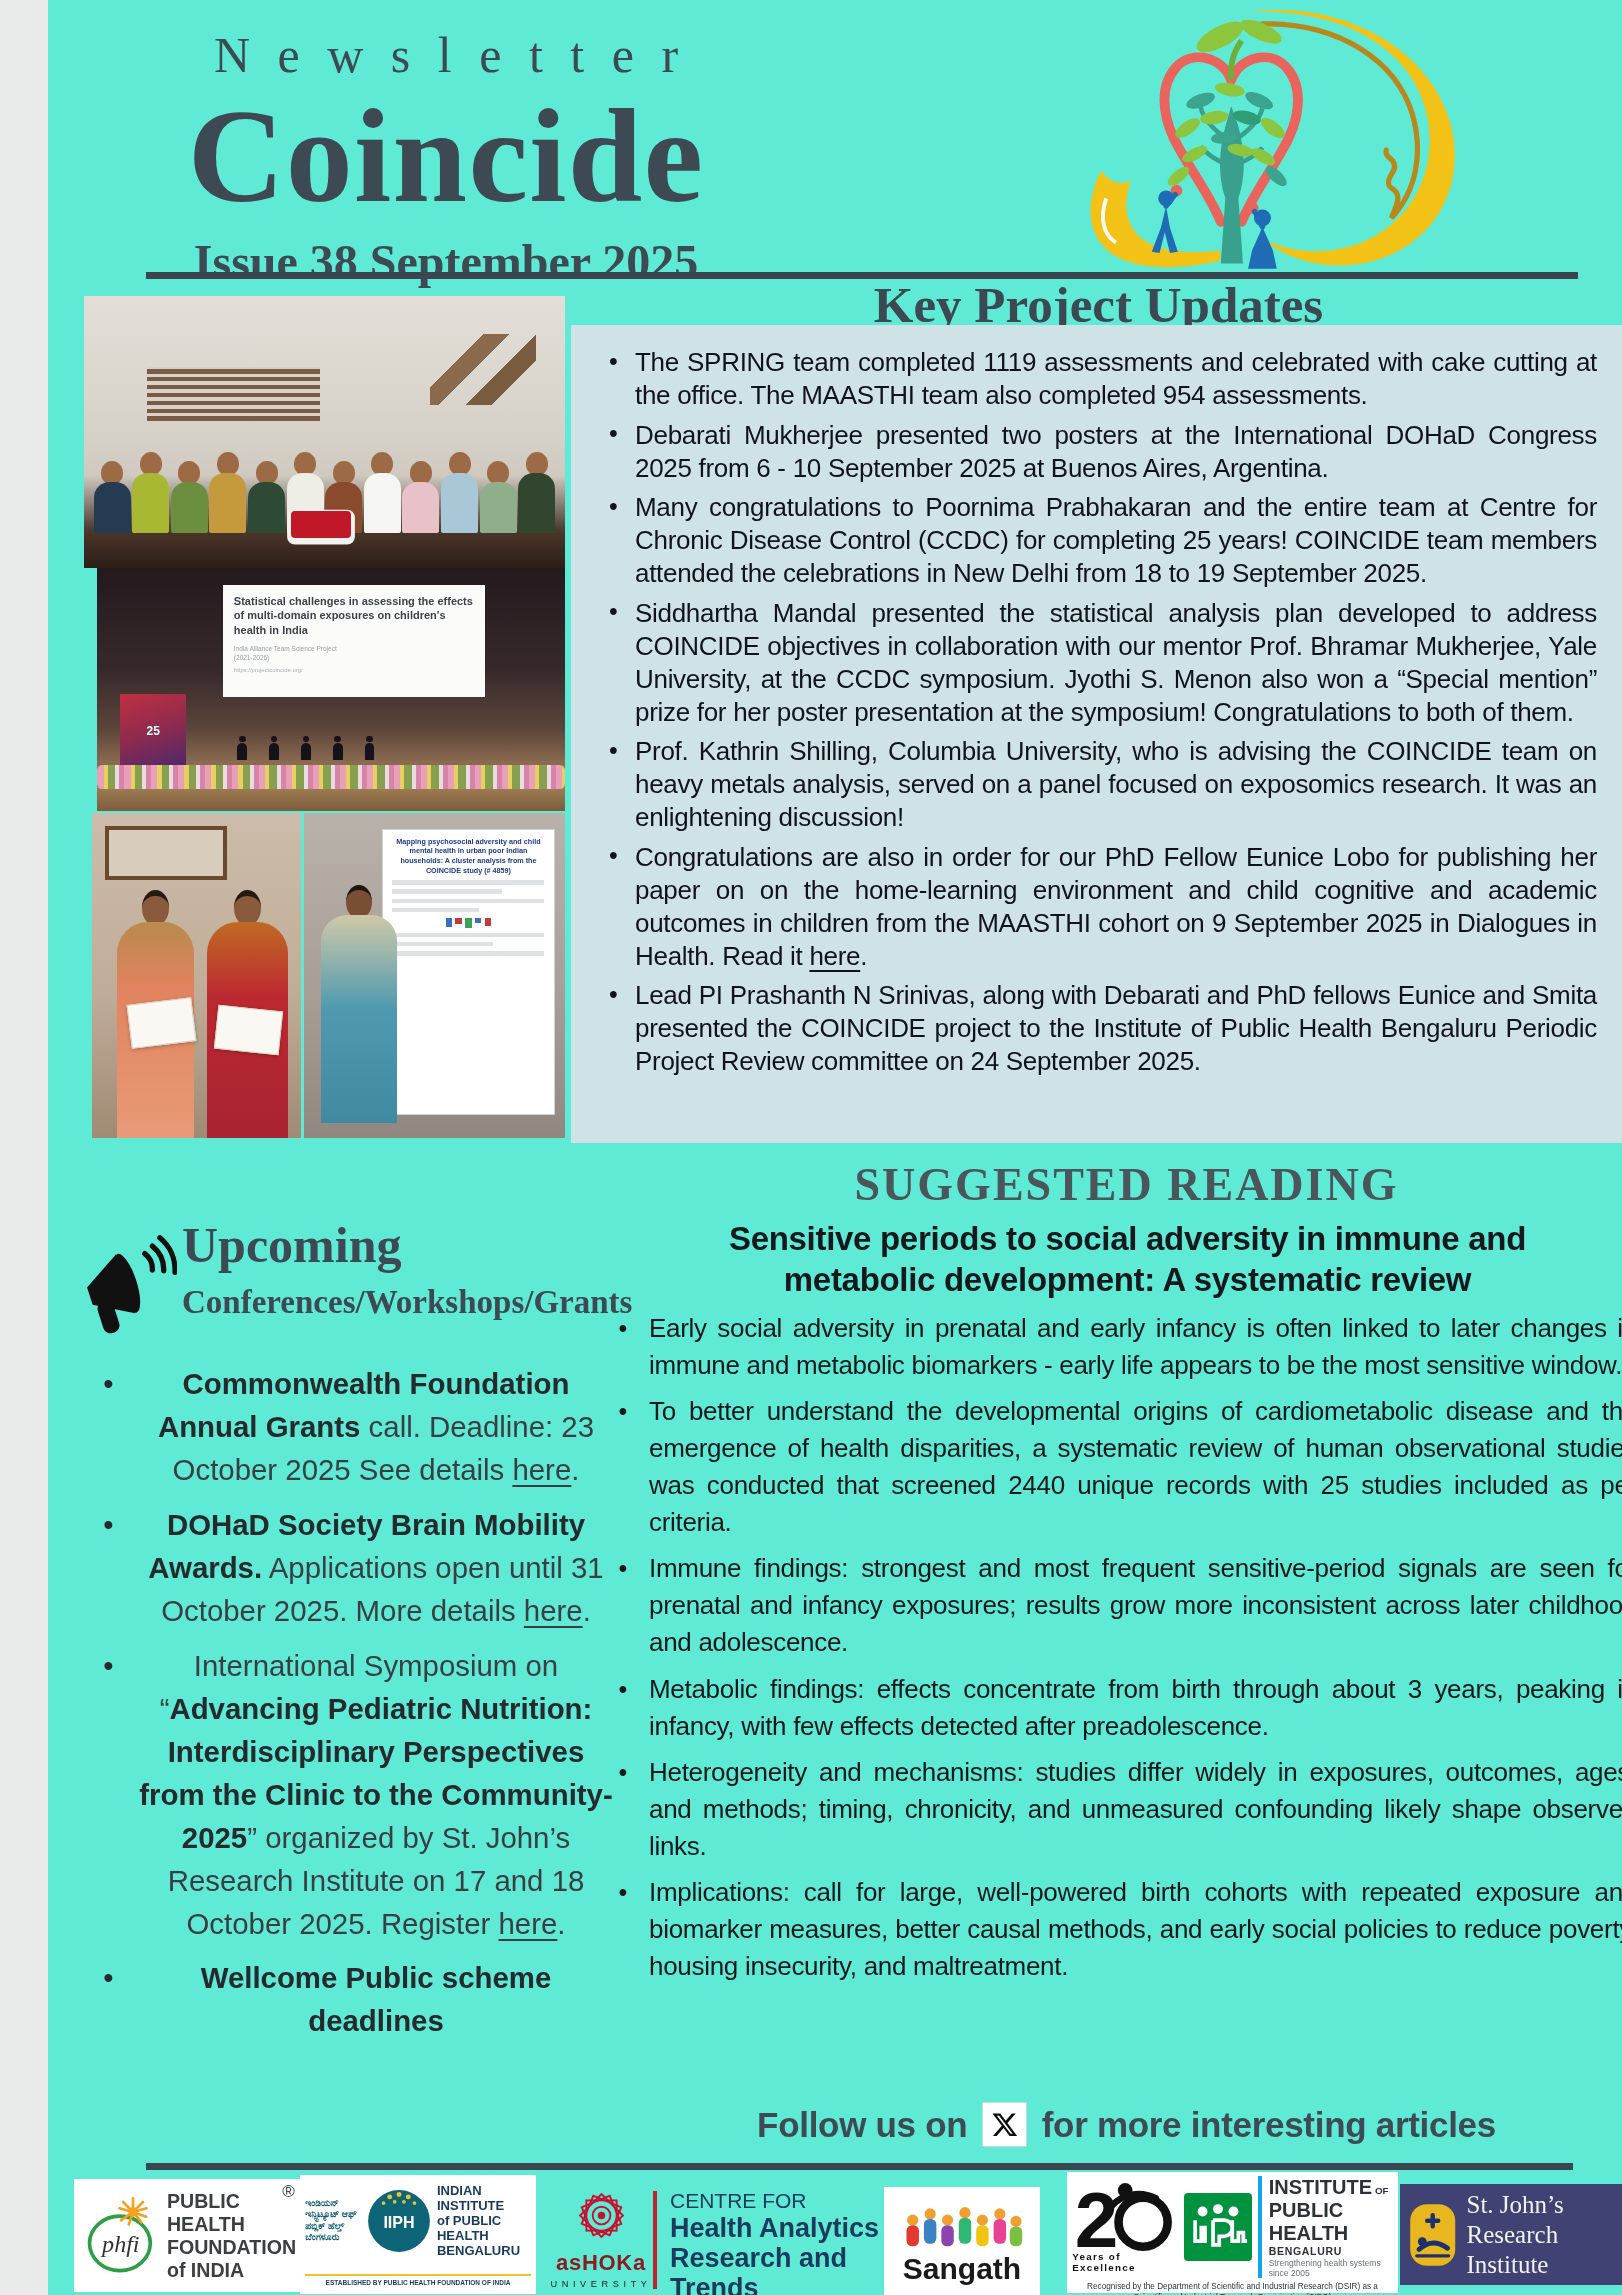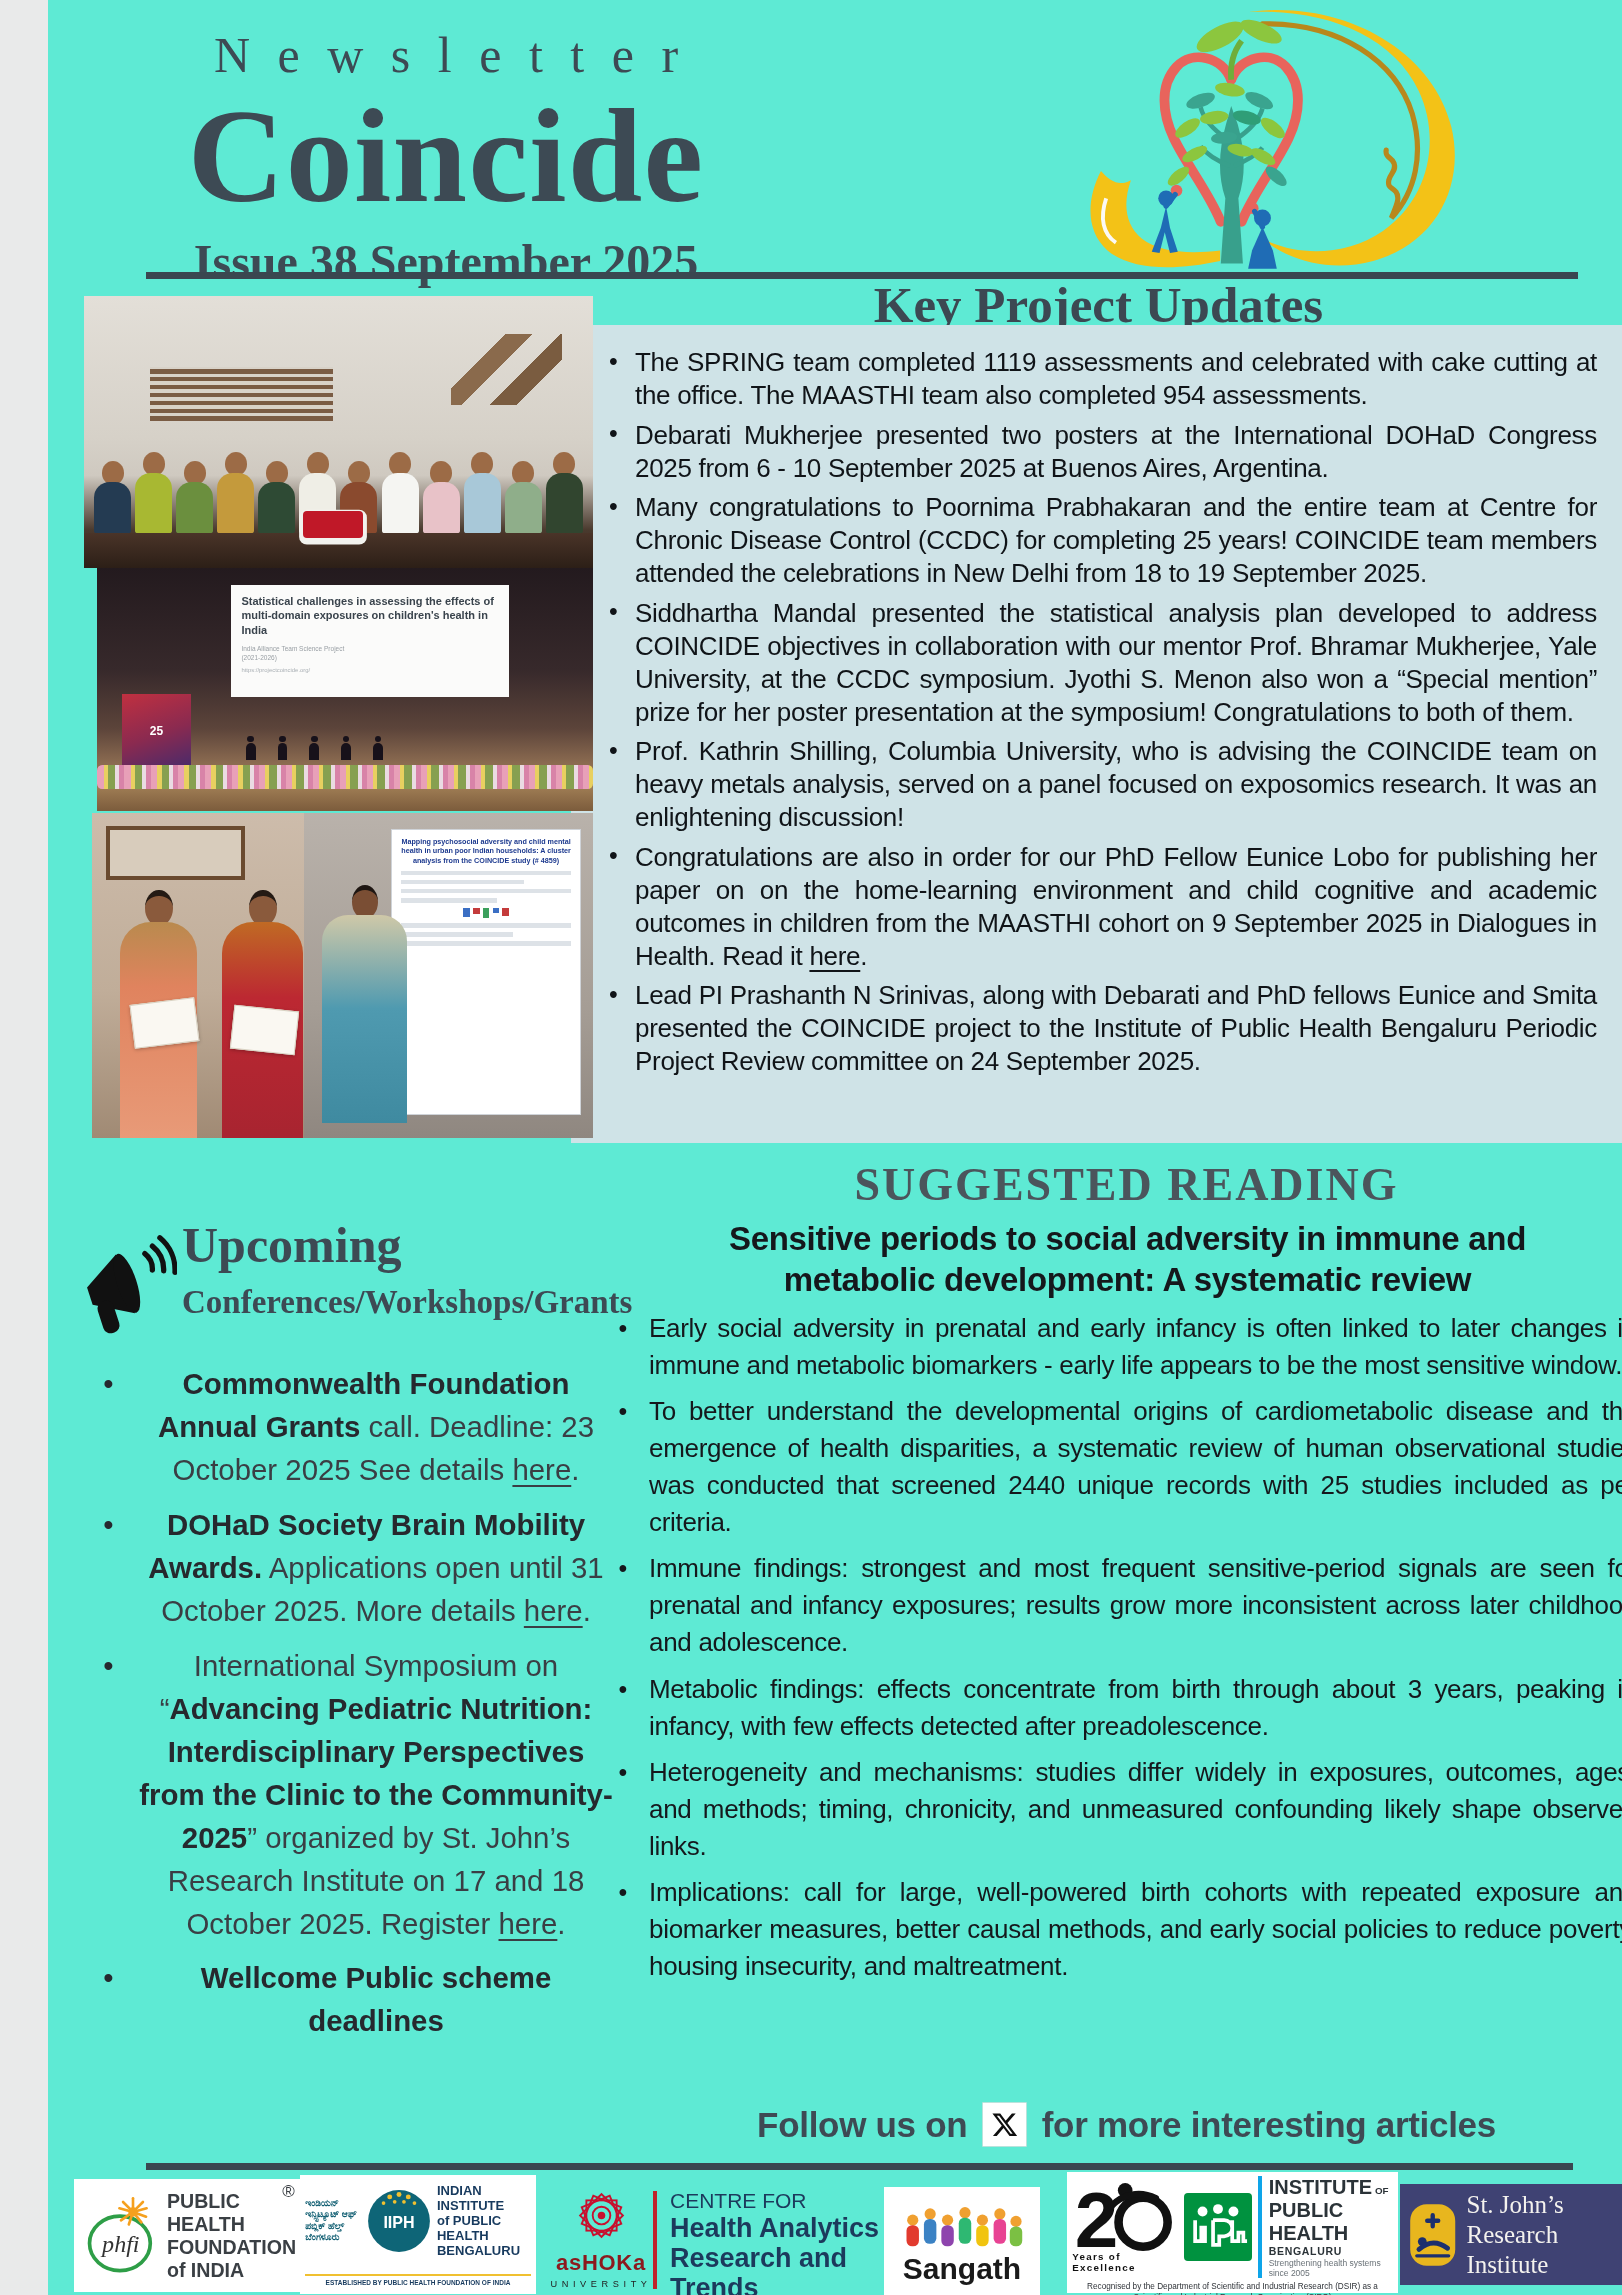--- a/index.html
+++ b/index.html
@@ -22,21 +22,21 @@
   .panel{position:absolute;left:523px;top:325px;width:1055px;height:818px;background:#cfe3e7;}
   ul.blist{margin:0;padding:0;list-style:none;}
   .panel ul.blist{padding:21px 29px 0 34px;}
   .panel li{position:relative;padding-left:30px;font-size:26px;line-height:33px;letter-spacing:-0.3px;
             text-align:justify;color:#101418;margin-bottom:6.5px;}
   .panel li::before{content:"•";position:absolute;left:3.9px;top:-1.3px;font-size:25px;}
   .b{font-weight:700;}
   .lnk{text-decoration:underline;text-underline-offset:4.6px;}
 
   
-  .photo{position:absolute;overflow:hidden;background:#c9c2b8;padding-left:28px;}
+  .photo{position:absolute;overflow:hidden;background:#c9c2b8;}
   #photo1{left:36px;top:296px;width:481px;height:272px;background:linear-gradient(180deg,#e3dfd8 0%,#d6d1c8 52%,#cfc9c0 66%,#4a3a2e 86%,#33271e 100%);}
   .slats{position:absolute;left:13%;top:26%;width:36%;height:20%;background:repeating-linear-gradient(0deg,#7a5c44 0 4.6px,#d8d2c8 4.6px 7.9px);}
   .stairs{position:absolute;right:6%;top:14%;width:22%;height:26%;
           background:linear-gradient(135deg,transparent 0 30%,#8a6a4c 30% 45%,transparent 45% 60%,#7a5c40 60% 75%,transparent 75%);}
   .crowd{position:absolute;left:2%;right:2%;bottom:13%;display:flex;justify-content:space-between;align-items:flex-end;}
   .person{display:flex;flex-direction:column;align-items:center;}
   .head{width:22px;height:23.6px;border-radius:50%;background:#9c6b46;}
   .torso{width:37px;height:60px;border-radius:15.7px 15.7px 2.6px 2.6px;margin-top:-3.3px;}
   .ptable{position:absolute;left:0;bottom:0;width:100%;height:13%;background:linear-gradient(180deg,#4a3428,#2c1f17);}
   .cake{position:absolute;left:43%;bottom:11%;width:60px;height:27.5px;background:#c01828;border-radius:3.9px;box-shadow:0 2.6px 0 3.9px #f2f2ee;}

